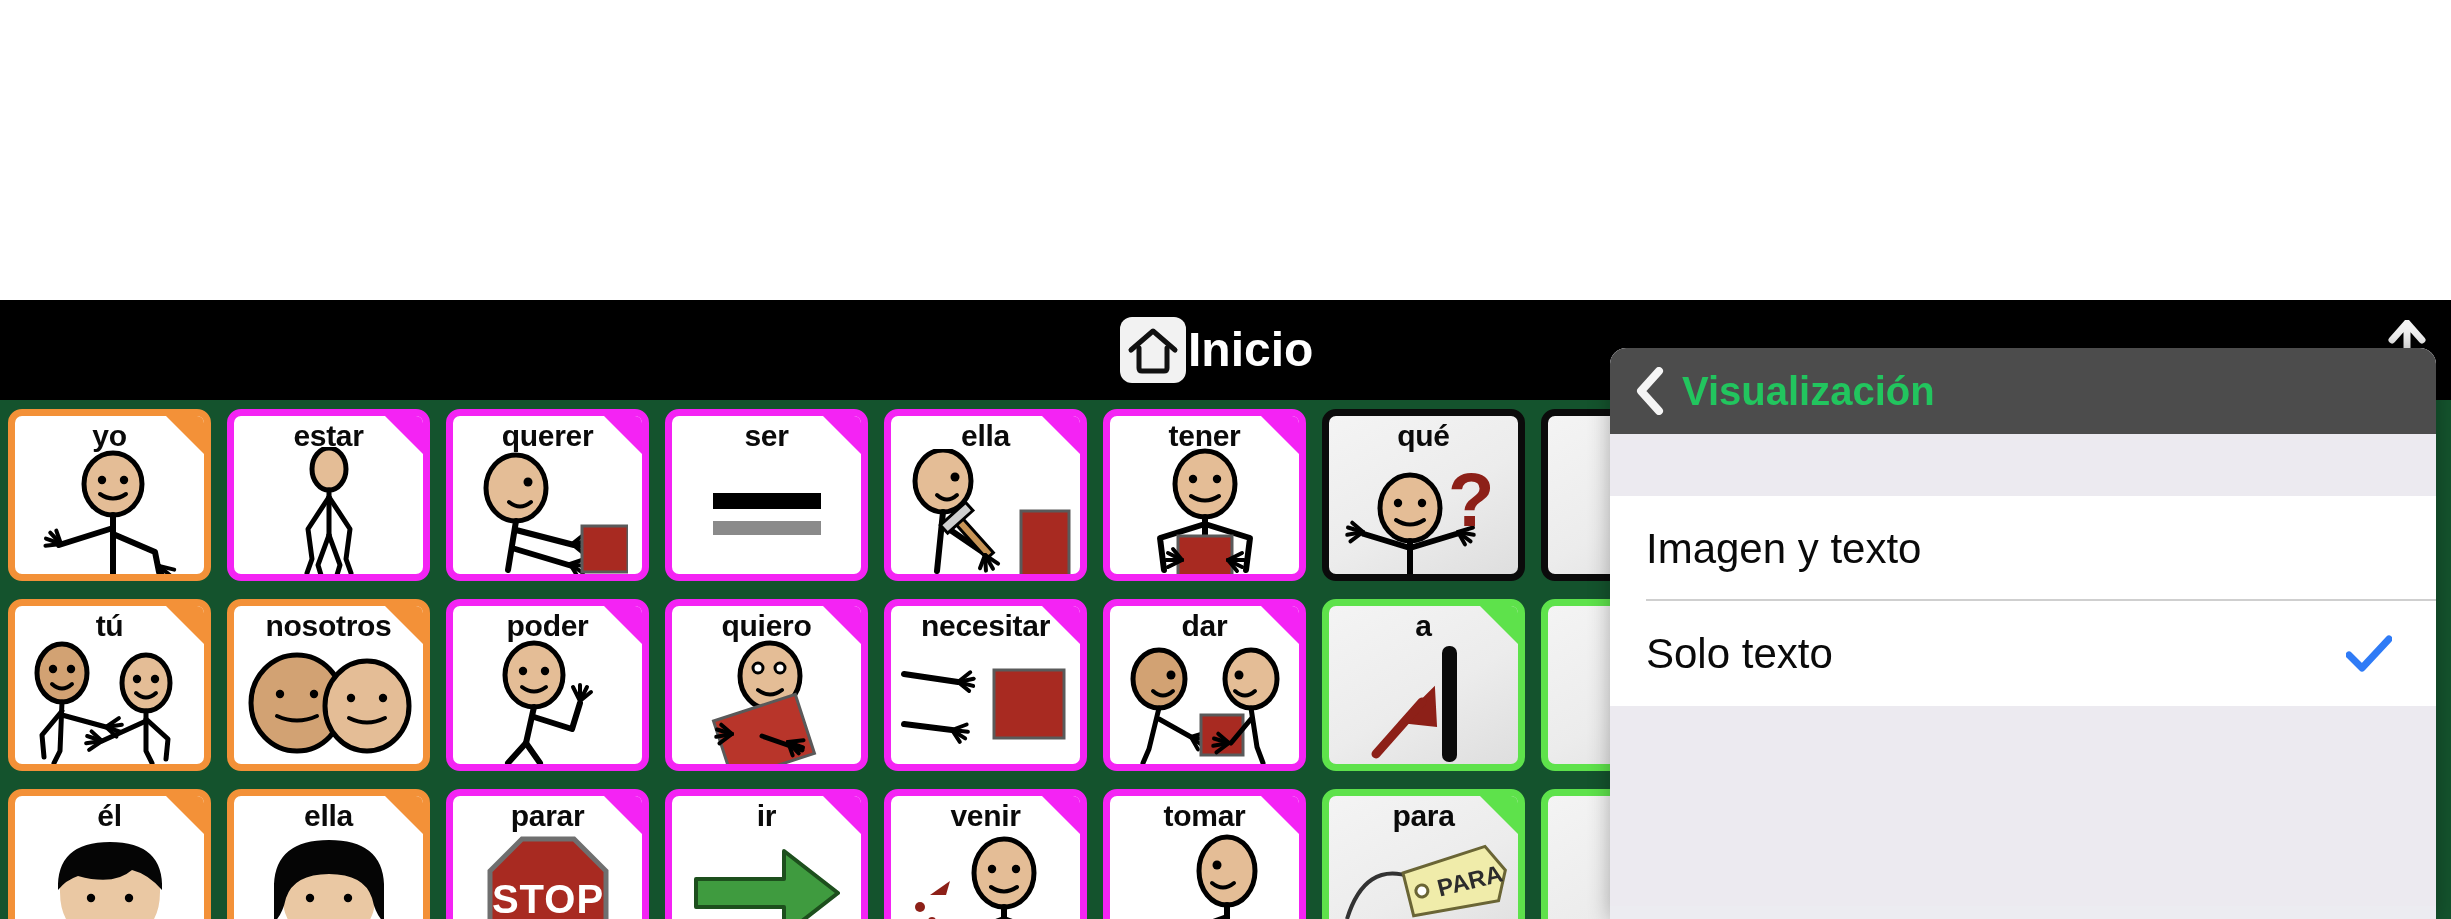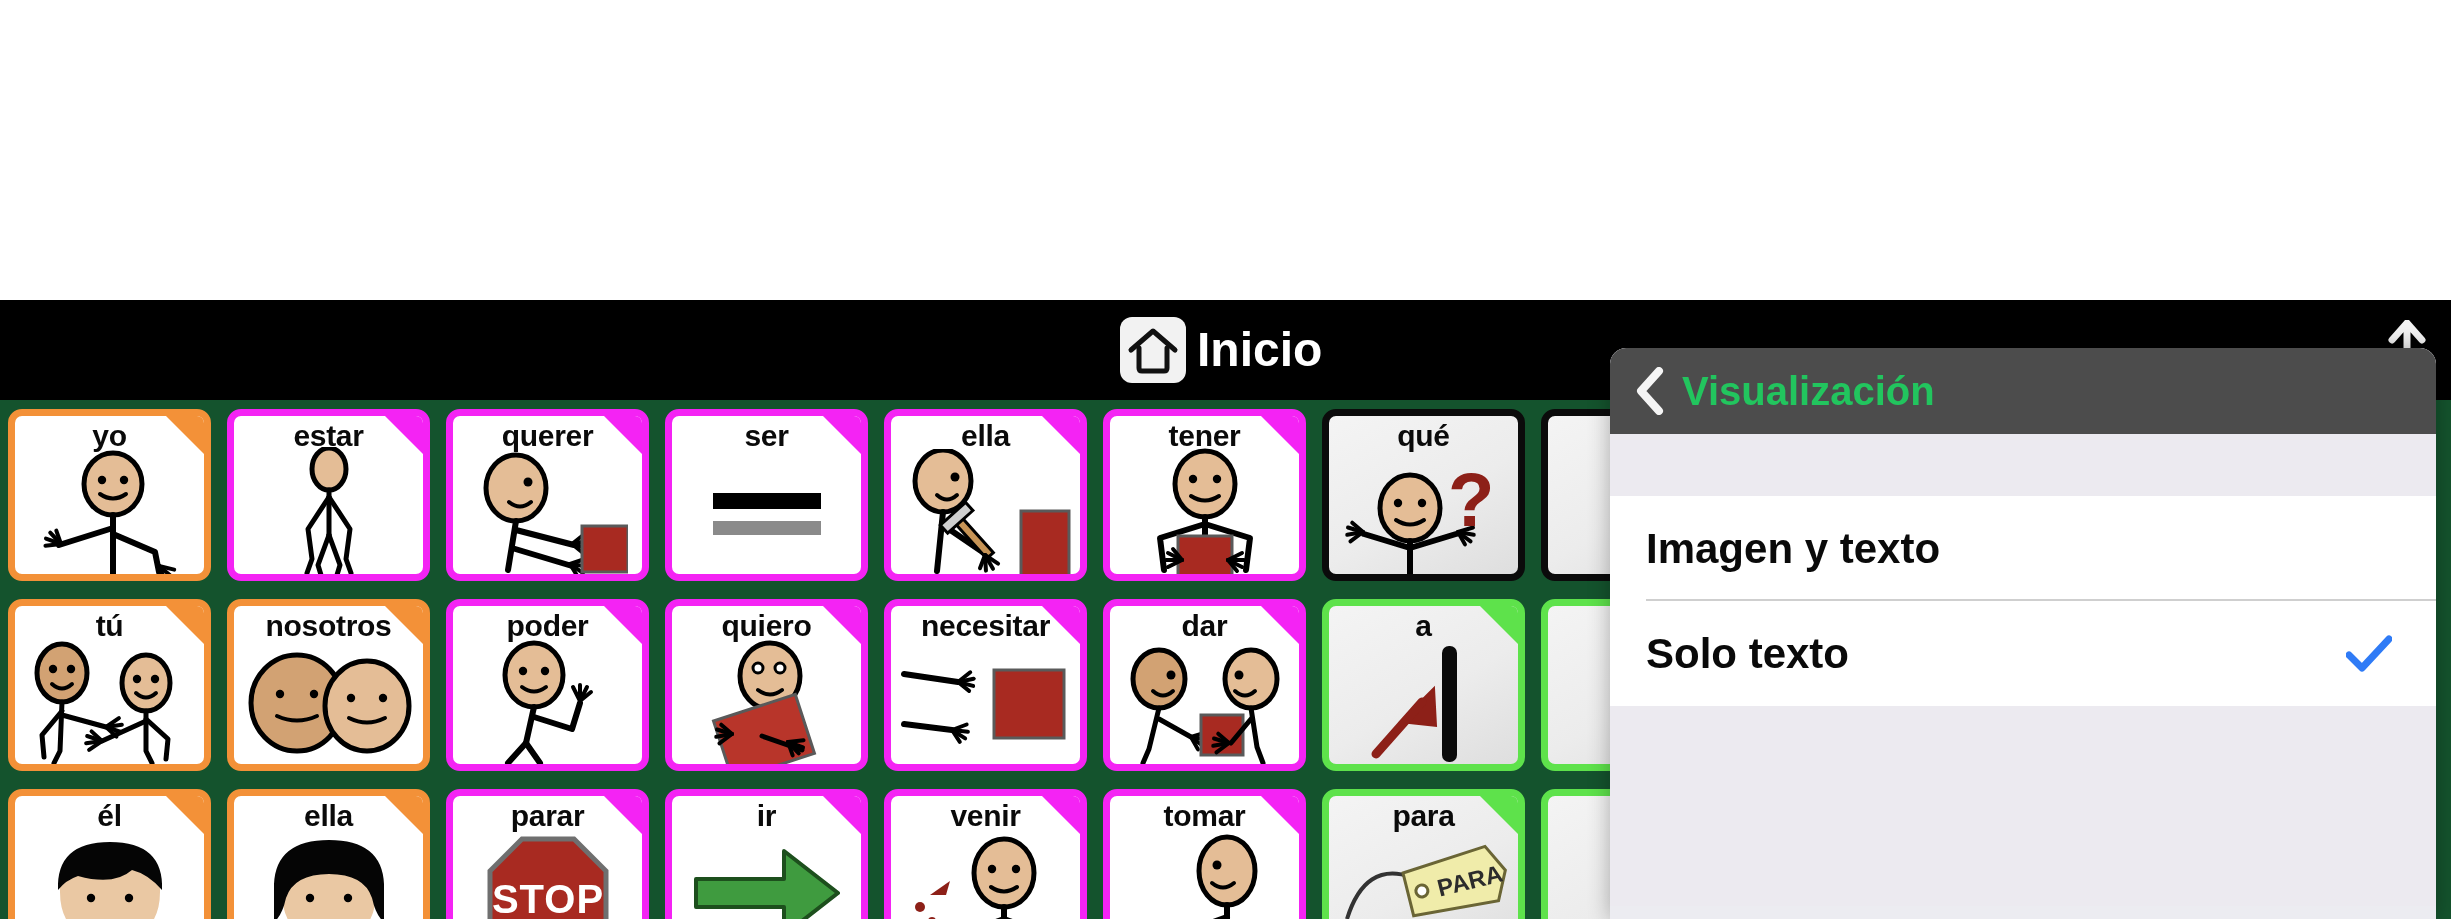--- a/index.html
+++ b/index.html
@@ -34,21 +34,21 @@
   #close-button .x1 { transform:rotate(45deg); }
   #close-button .x2 { transform:rotate(-45deg); }
 
   
   #toolbar {
     position:absolute; left:0; top:300px; width:2451px; height:100px;
     background:#000000;
   }
   #home-button {
     position:absolute; left:1120px; top:17px; height:66px;
-    display:flex; align-items:center; gap:11px; cursor:pointer;
+    display:flex; align-items:center; gap:2px; cursor:pointer;
   }
   #home-icon {
     width:66px; height:66px; background:#f2f2f2; border-radius:12px;
     position:relative; flex:0 0 auto;
   }
   #home-icon svg { position:absolute; left:7px; top:7px; }
   #home-label {
     color:#ffffff; font-size:48px; font-weight:700; line-height:56px;
     letter-spacing:0px;
   }
@@ -116,21 +116,21 @@
     color:#22c55e; font-size:40px; font-weight:700; line-height:48px;
     margin-left:16px; white-space:nowrap;
   }
   #popover-gap { height:62px; background:#eceaf0; }
   #popover-list { background:#ffffff; }
   .popover-row {
     position:relative; height:105px; display:flex; align-items:center;
     padding-left:36px; padding-right:36px; cursor:pointer; background:#ffffff;
   }
   .popover-row .row-label {
-    font-size:42px; color:#0a0a0a; font-weight:700; line-height:48px;
+    font-size:42px; color:#0a0a0a; font-weight:400; line-height:48px;
   }
   .row-divider {
     position:absolute; left:36px; right:0; bottom:0; height:2px; background:#cfcfcf;
   }
   .row-check {
     position:absolute; right:44px; top:50%; transform:translateY(-50%);
     width:46px; height:38px;
   }
   #popover-footer { height:200px; background:#eceaf0; }
 </style>

